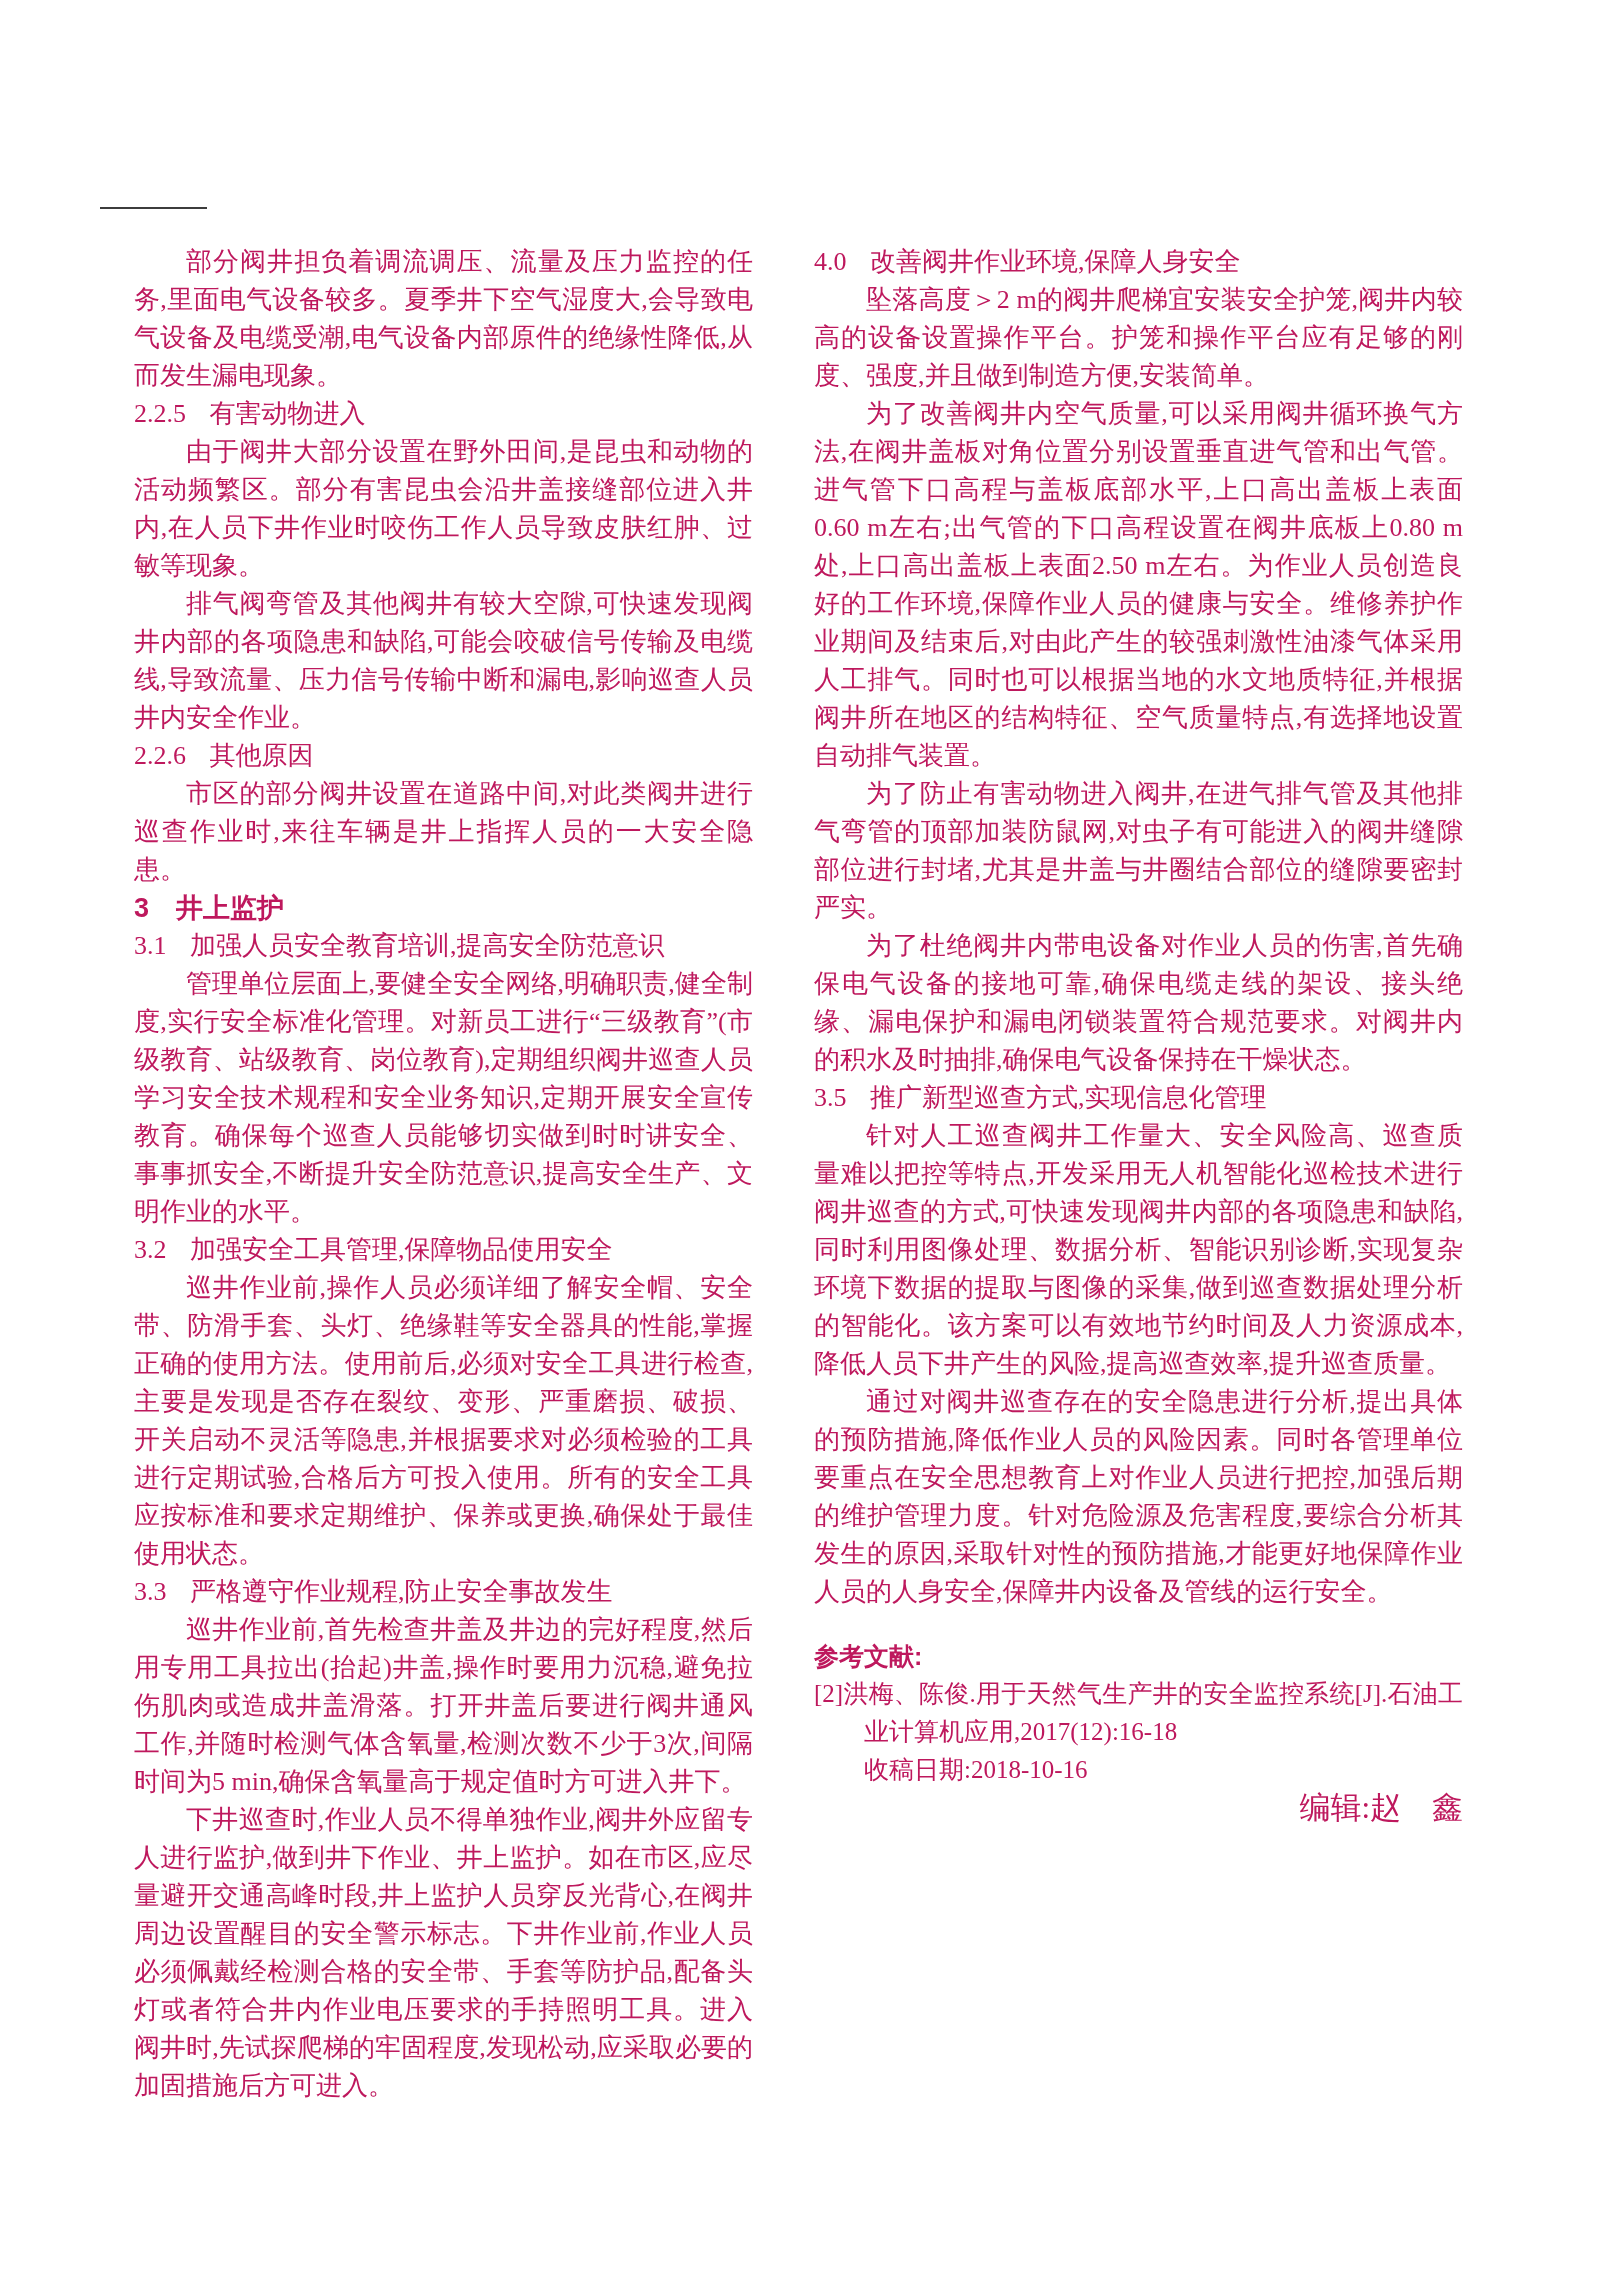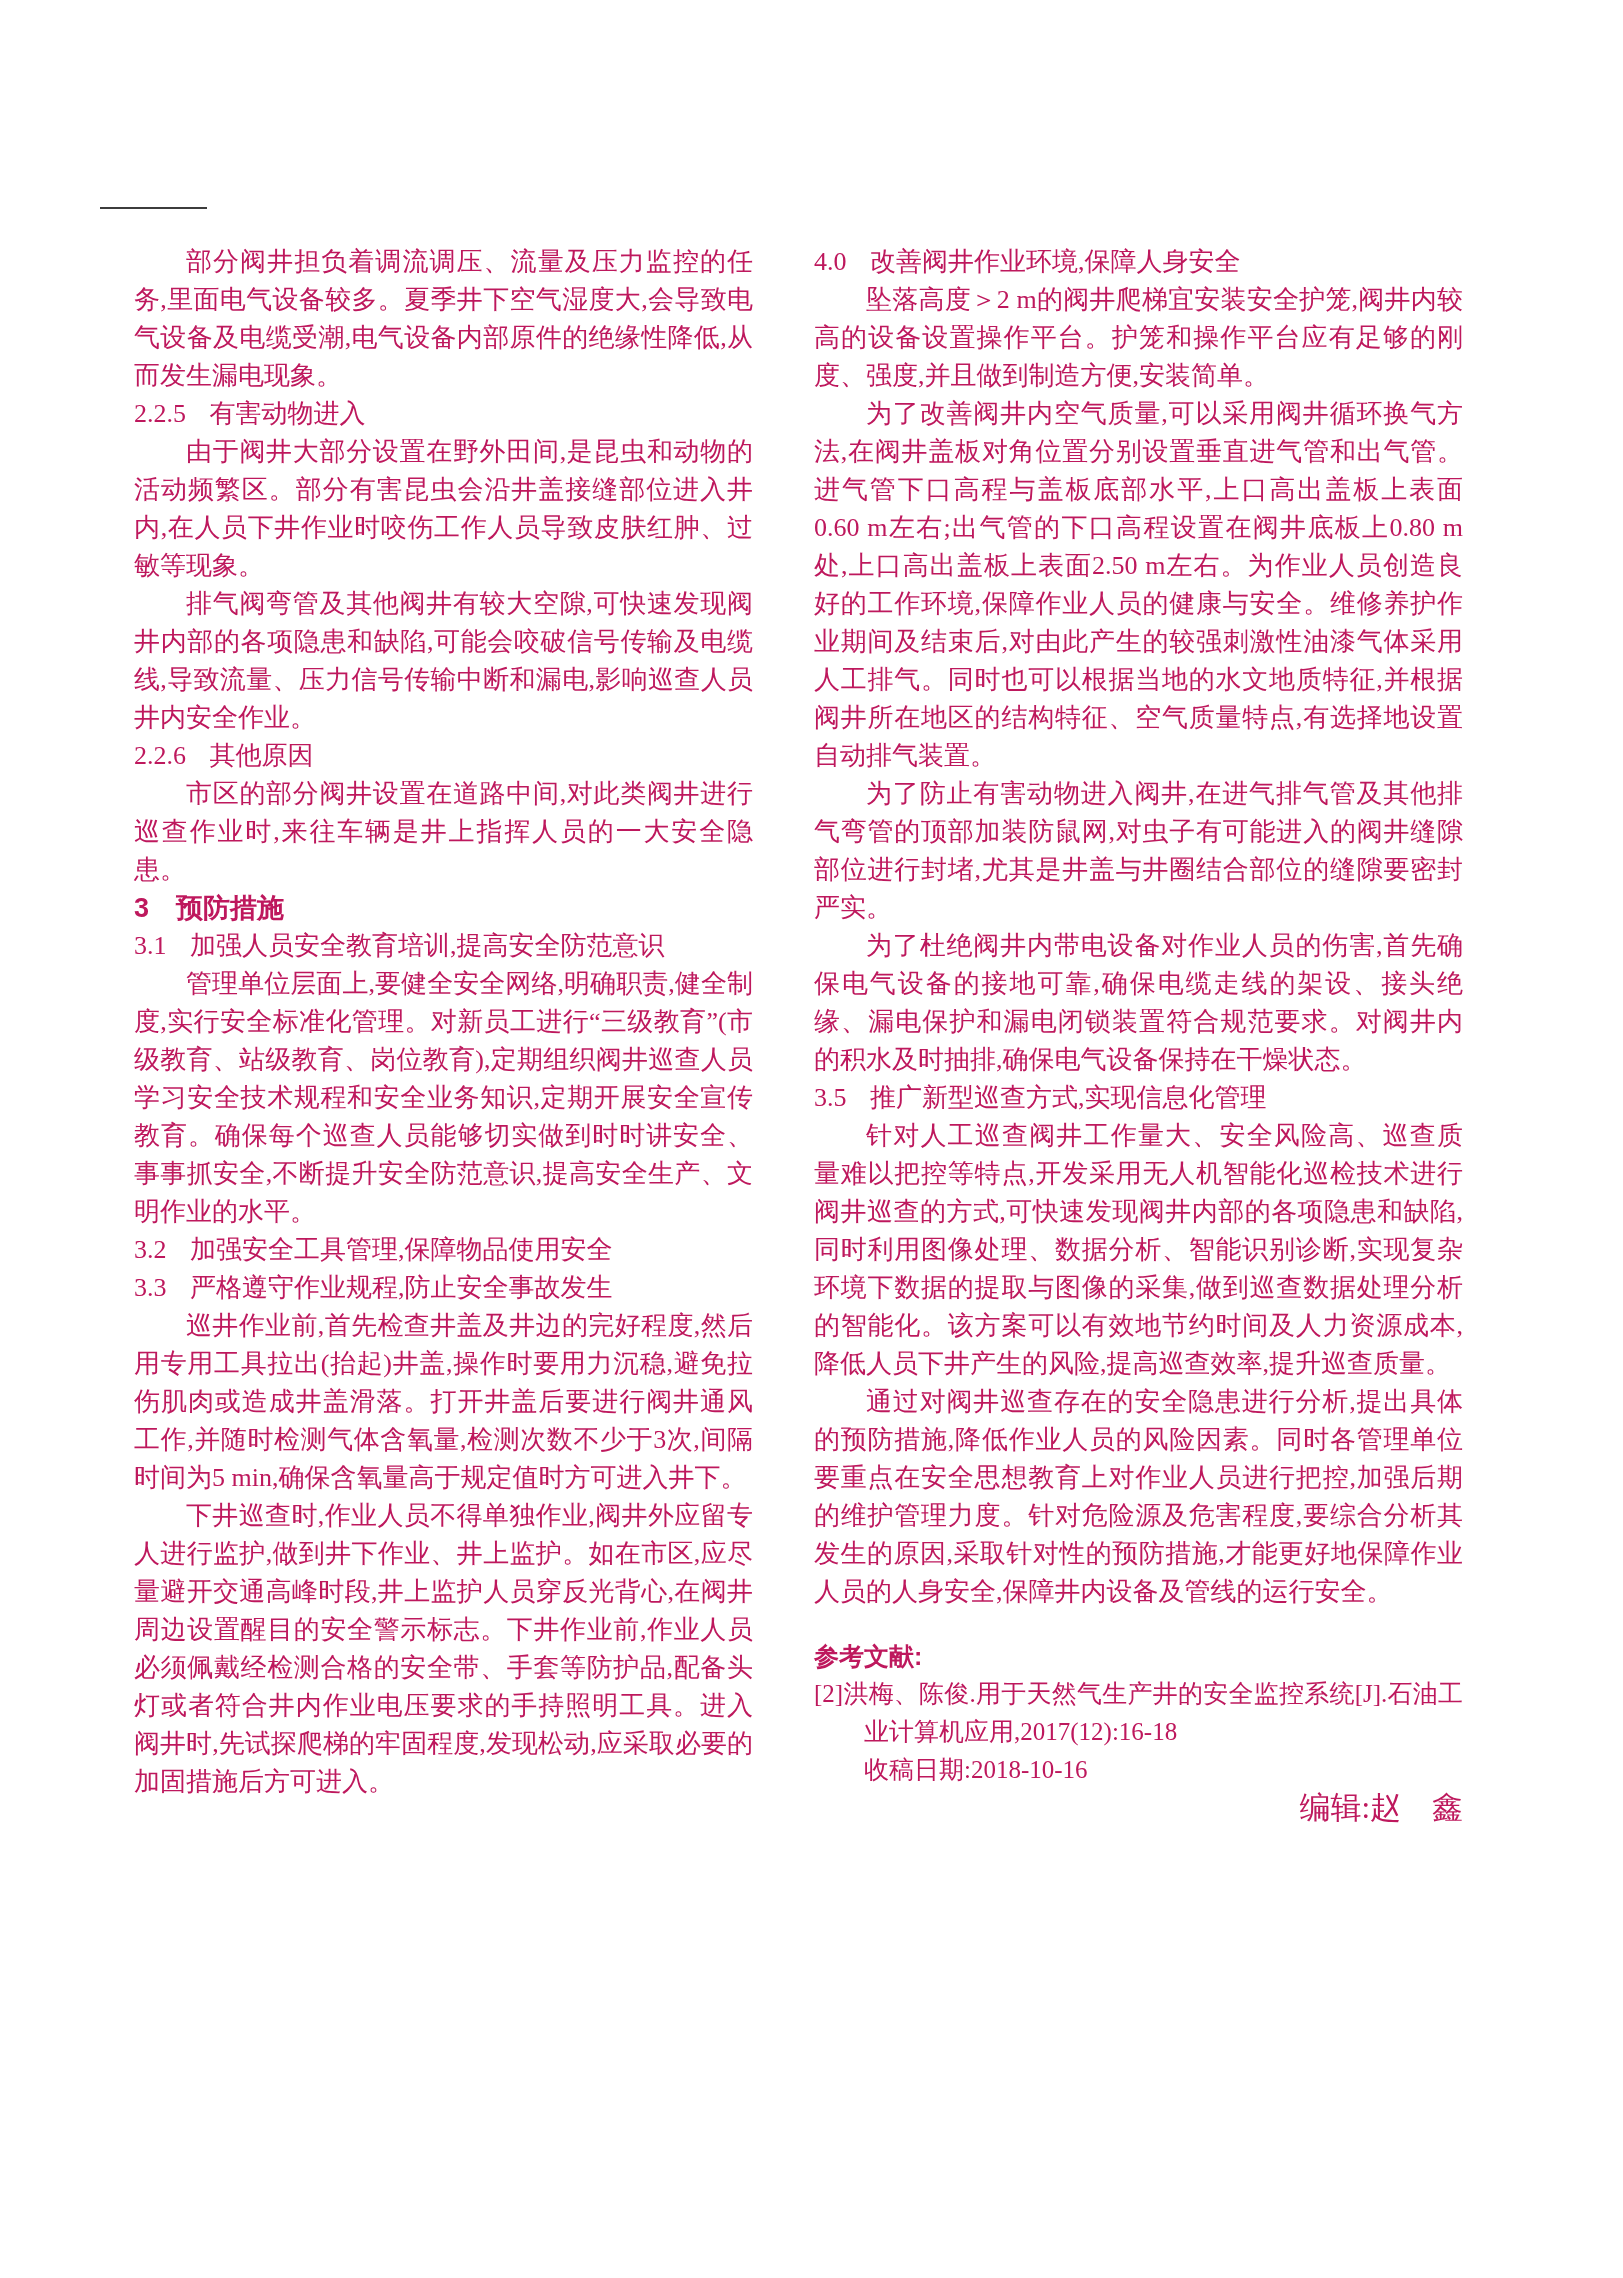--- a/index.html
+++ b/index.html
@@ -85,24 +85,25 @@
 
   <div class="top-rule"></div>
 
   <div class="col col-left">
     <p class="para">部分阀井担负着调流调压、流量及压力监控的任务,里面电气设备较多。夏季井下空气湿度大,会导致电气设备及电缆受潮,电气设备内部原件的绝缘性降低,从而发生漏电现象。</p>
     <h4 class="sub"><span class="num">2.2.5</span><span>有害动物进入</span></h4>
     <p class="para">由于阀井大部分设置在野外田间,是昆虫和动物的活动频繁区。部分有害昆虫会沿井盖接缝部位进入井内,在人员下井作业时咬伤工作人员导致皮肤红肿、过敏等现象。</p>
     <p class="para">排气阀弯管及其他阀井有较大空隙,可快速发现阀井内部的各项隐患和缺陷,可能会咬破信号传输及电缆线,导致流量、压力信号传输中断和漏电,影响巡查人员井内安全作业。</p>
     <h4 class="sub"><span class="num">2.2.6</span><span>其他原因</span></h4>
     <p class="para">市区的部分阀井设置在道路中间,对此类阀井进行巡查作业时,来往车辆是井上指挥人员的一大安全隐患。</p>
-    <h3 class="section"><span class="num">3</span><span>预防措施</span></h3>
+    <h3 class="section"><span class="num">3</span><span>井上监护</span></h3>
     <h4 class="sub"><span class="num">3.1</span><span>加强人员安全教育培训,提高安全防范意识</span></h4>
     <p class="para">管理单位层面上,要健全安全网络,明确职责,健全制度,实行安全标准化管理。对新员工进行“三级教育”(市级教育、站级教育、岗位教育),定期组织阀井巡查人员学习安全技术规程和安全业务知识,定期开展安全宣传教育。确保每个巡查人员能够切实做到时时讲安全、事事抓安全,不断提升安全防范意识,提高安全生产、文明作业的水平。</p>
     <h4 class="sub"><span class="num">3.2</span><span>加强安全工具管理,保障物品使用安全</span></h4>
+    <p class="para">巡井作业前,操作人员必须详细了解安全帽、安全带、防滑手套、头灯、绝缘鞋等安全器具的性能,掌握正确的使用方法。使用前后,必须对安全工具进行检查,主要是发现是否存在裂纹、变形、严重磨损、破损、开关启动不灵活等隐患,并根据要求对必须检验的工具进行定期试验,合格后方可投入使用。所有的安全工具应按标准和要求定期维护、保养或更换,确保处于最佳使用状态。</p>
     <h4 class="sub"><span class="num">3.3</span><span>严格遵守作业规程,防止安全事故发生</span></h4>
     <p class="para">巡井作业前,首先检查井盖及井边的完好程度,然后用专用工具拉出(抬起)井盖,操作时要用力沉稳,避免拉伤肌肉或造成井盖滑落。打开井盖后要进行阀井通风工作,并随时检测气体含氧量,检测次数不少于3次,间隔时间为5 min,确保含氧量高于规定值时方可进入井下。</p>
     <p class="para">下井巡查时,作业人员不得单独作业,阀井外应留专人进行监护,做到井下作业、井上监护。如在市区,应尽量避开交通高峰时段,井上监护人员穿反光背心,在阀井周边设置醒目的安全警示标志。下井作业前,作业人员必须佩戴经检测合格的安全带、手套等防护品,配备头灯或者符合井内作业电压要求的手持照明工具。进入阀井时,先试探爬梯的牢固程度,发现松动,应采取必要的加固措施后方可进入。</p>
   </div>
 
   <div class="col col-right">
     <h4 class="sub"><span class="num">4.0</span><span>改善阀井作业环境,保障人身安全</span></h4>
     <p class="para">坠落高度＞2 m的阀井爬梯宜安装安全护笼,阀井内较高的设备设置操作平台。护笼和操作平台应有足够的刚度、强度,并且做到制造方便,安装简单。</p>
     <p class="para">为了改善阀井内空气质量,可以采用阀井循环换气方法,在阀井盖板对角位置分别设置垂直进气管和出气管。进气管下口高程与盖板底部水平,上口高出盖板上表面0.60 m左右;出气管的下口高程设置在阀井底板上0.80 m处,上口高出盖板上表面2.50 m左右。为作业人员创造良好的工作环境,保障作业人员的健康与安全。维修养护作业期间及结束后,对由此产生的较强刺激性油漆气体采用人工排气。同时也可以根据当地的水文地质特征,并根据阀井所在地区的结构特征、空气质量特点,有选择地设置自动排气装置。</p>
     <p class="para">为了防止有害动物进入阀井,在进气排气管及其他排气弯管的顶部加装防鼠网,对虫子有可能进入的阀井缝隙部位进行封堵,尤其是井盖与井圈结合部位的缝隙要密封严实。</p>

